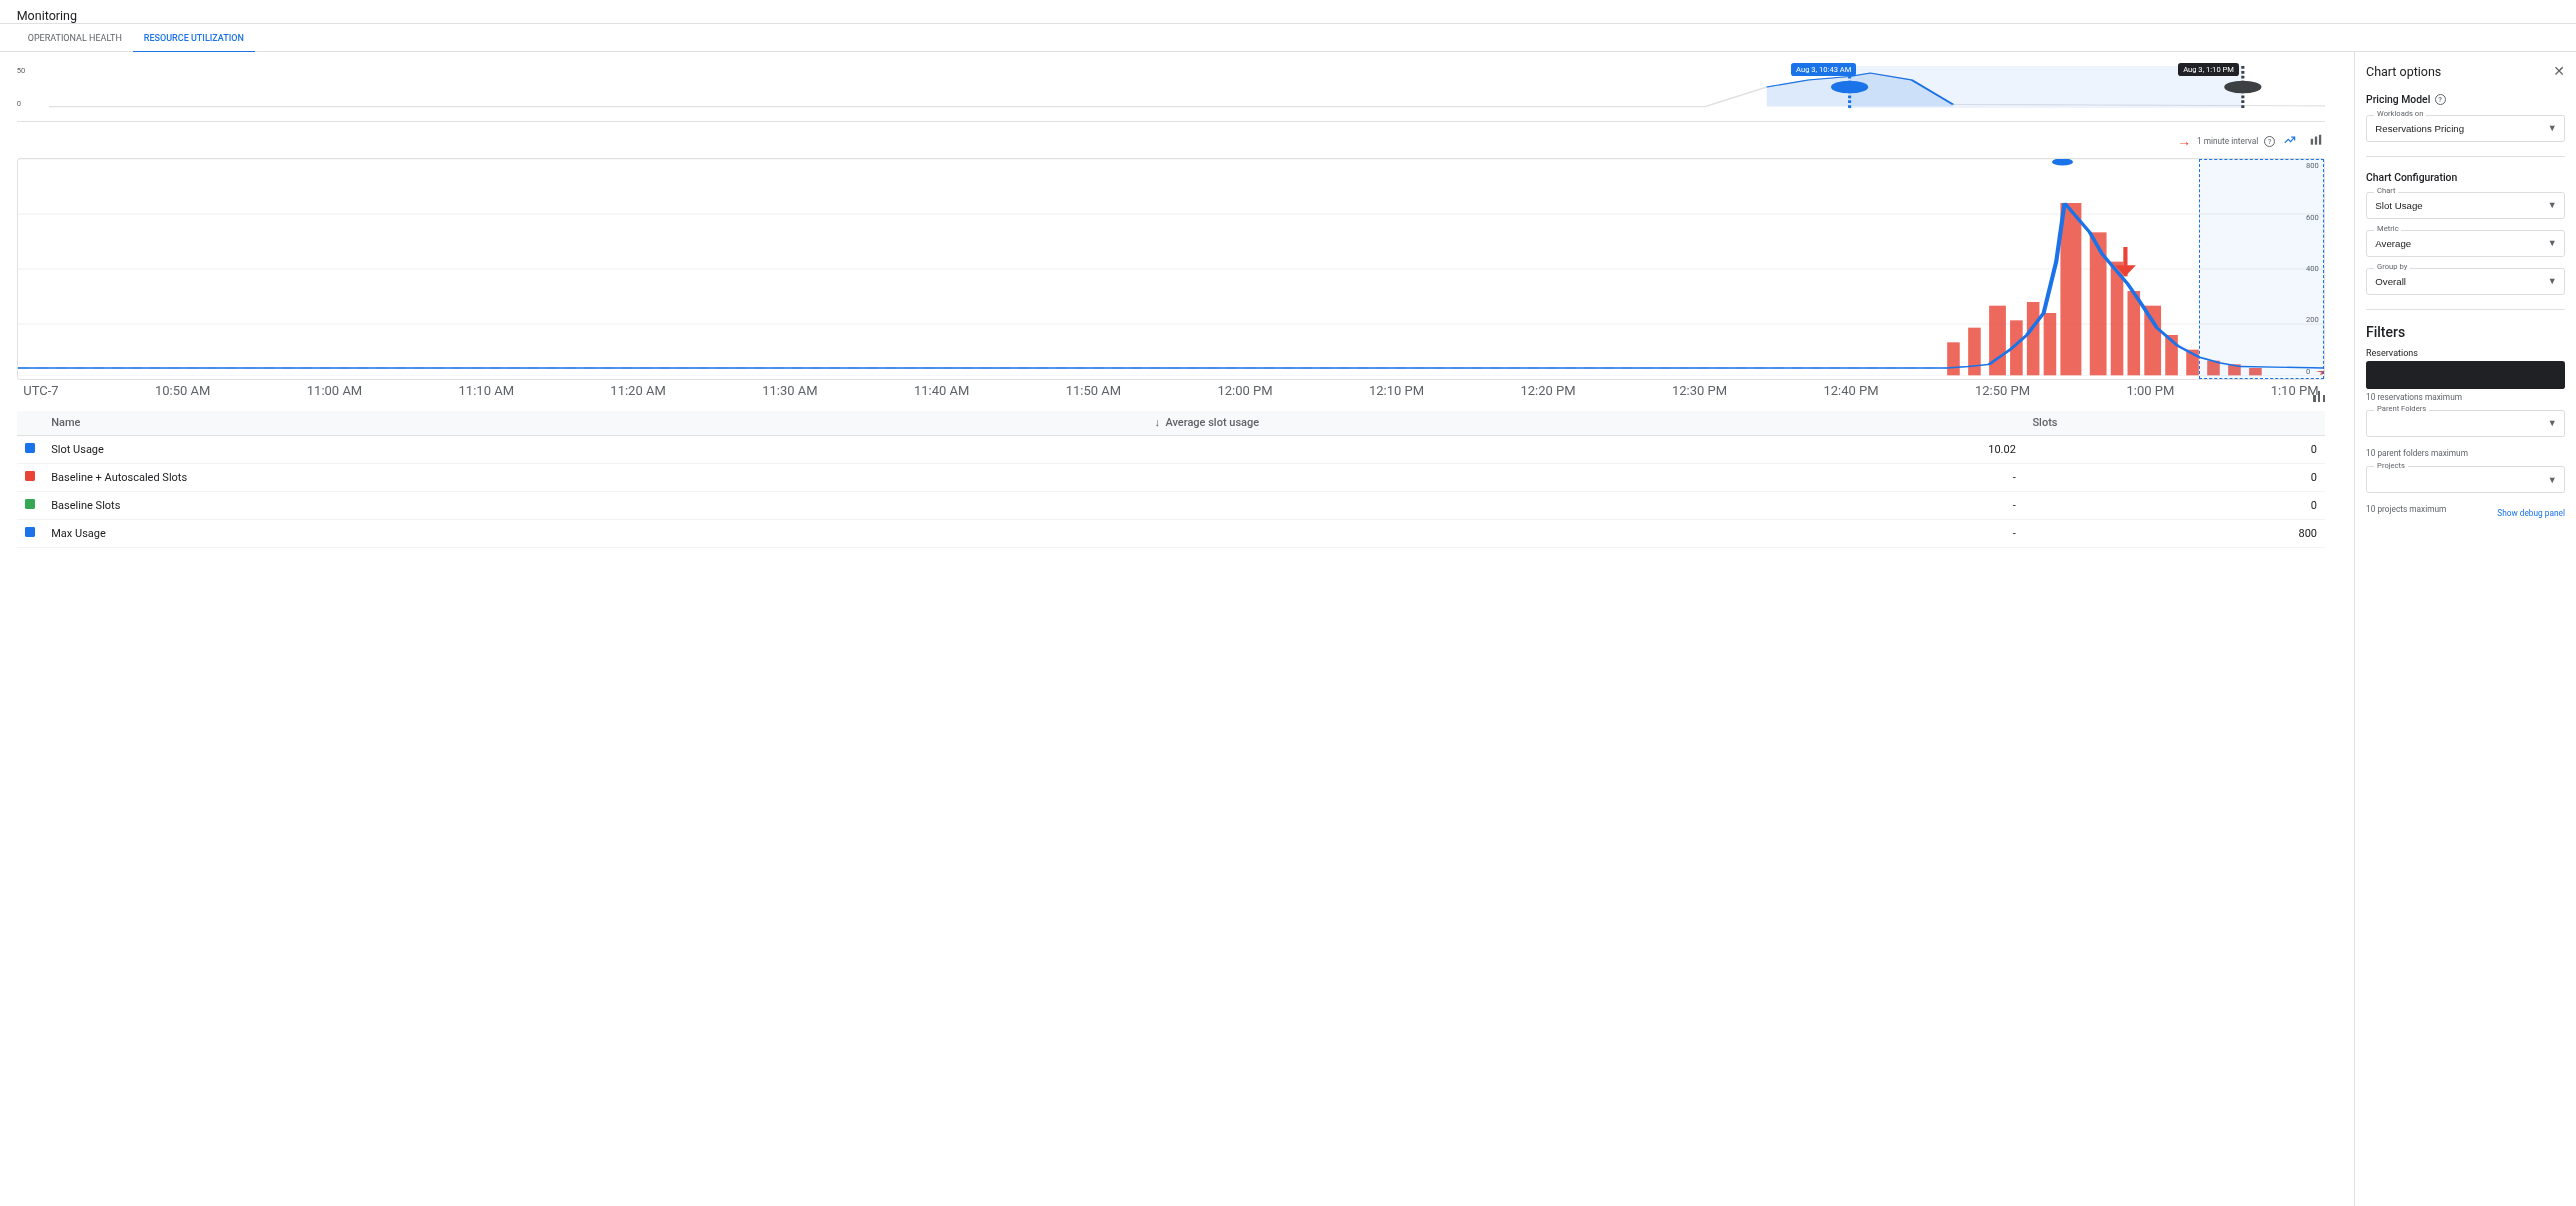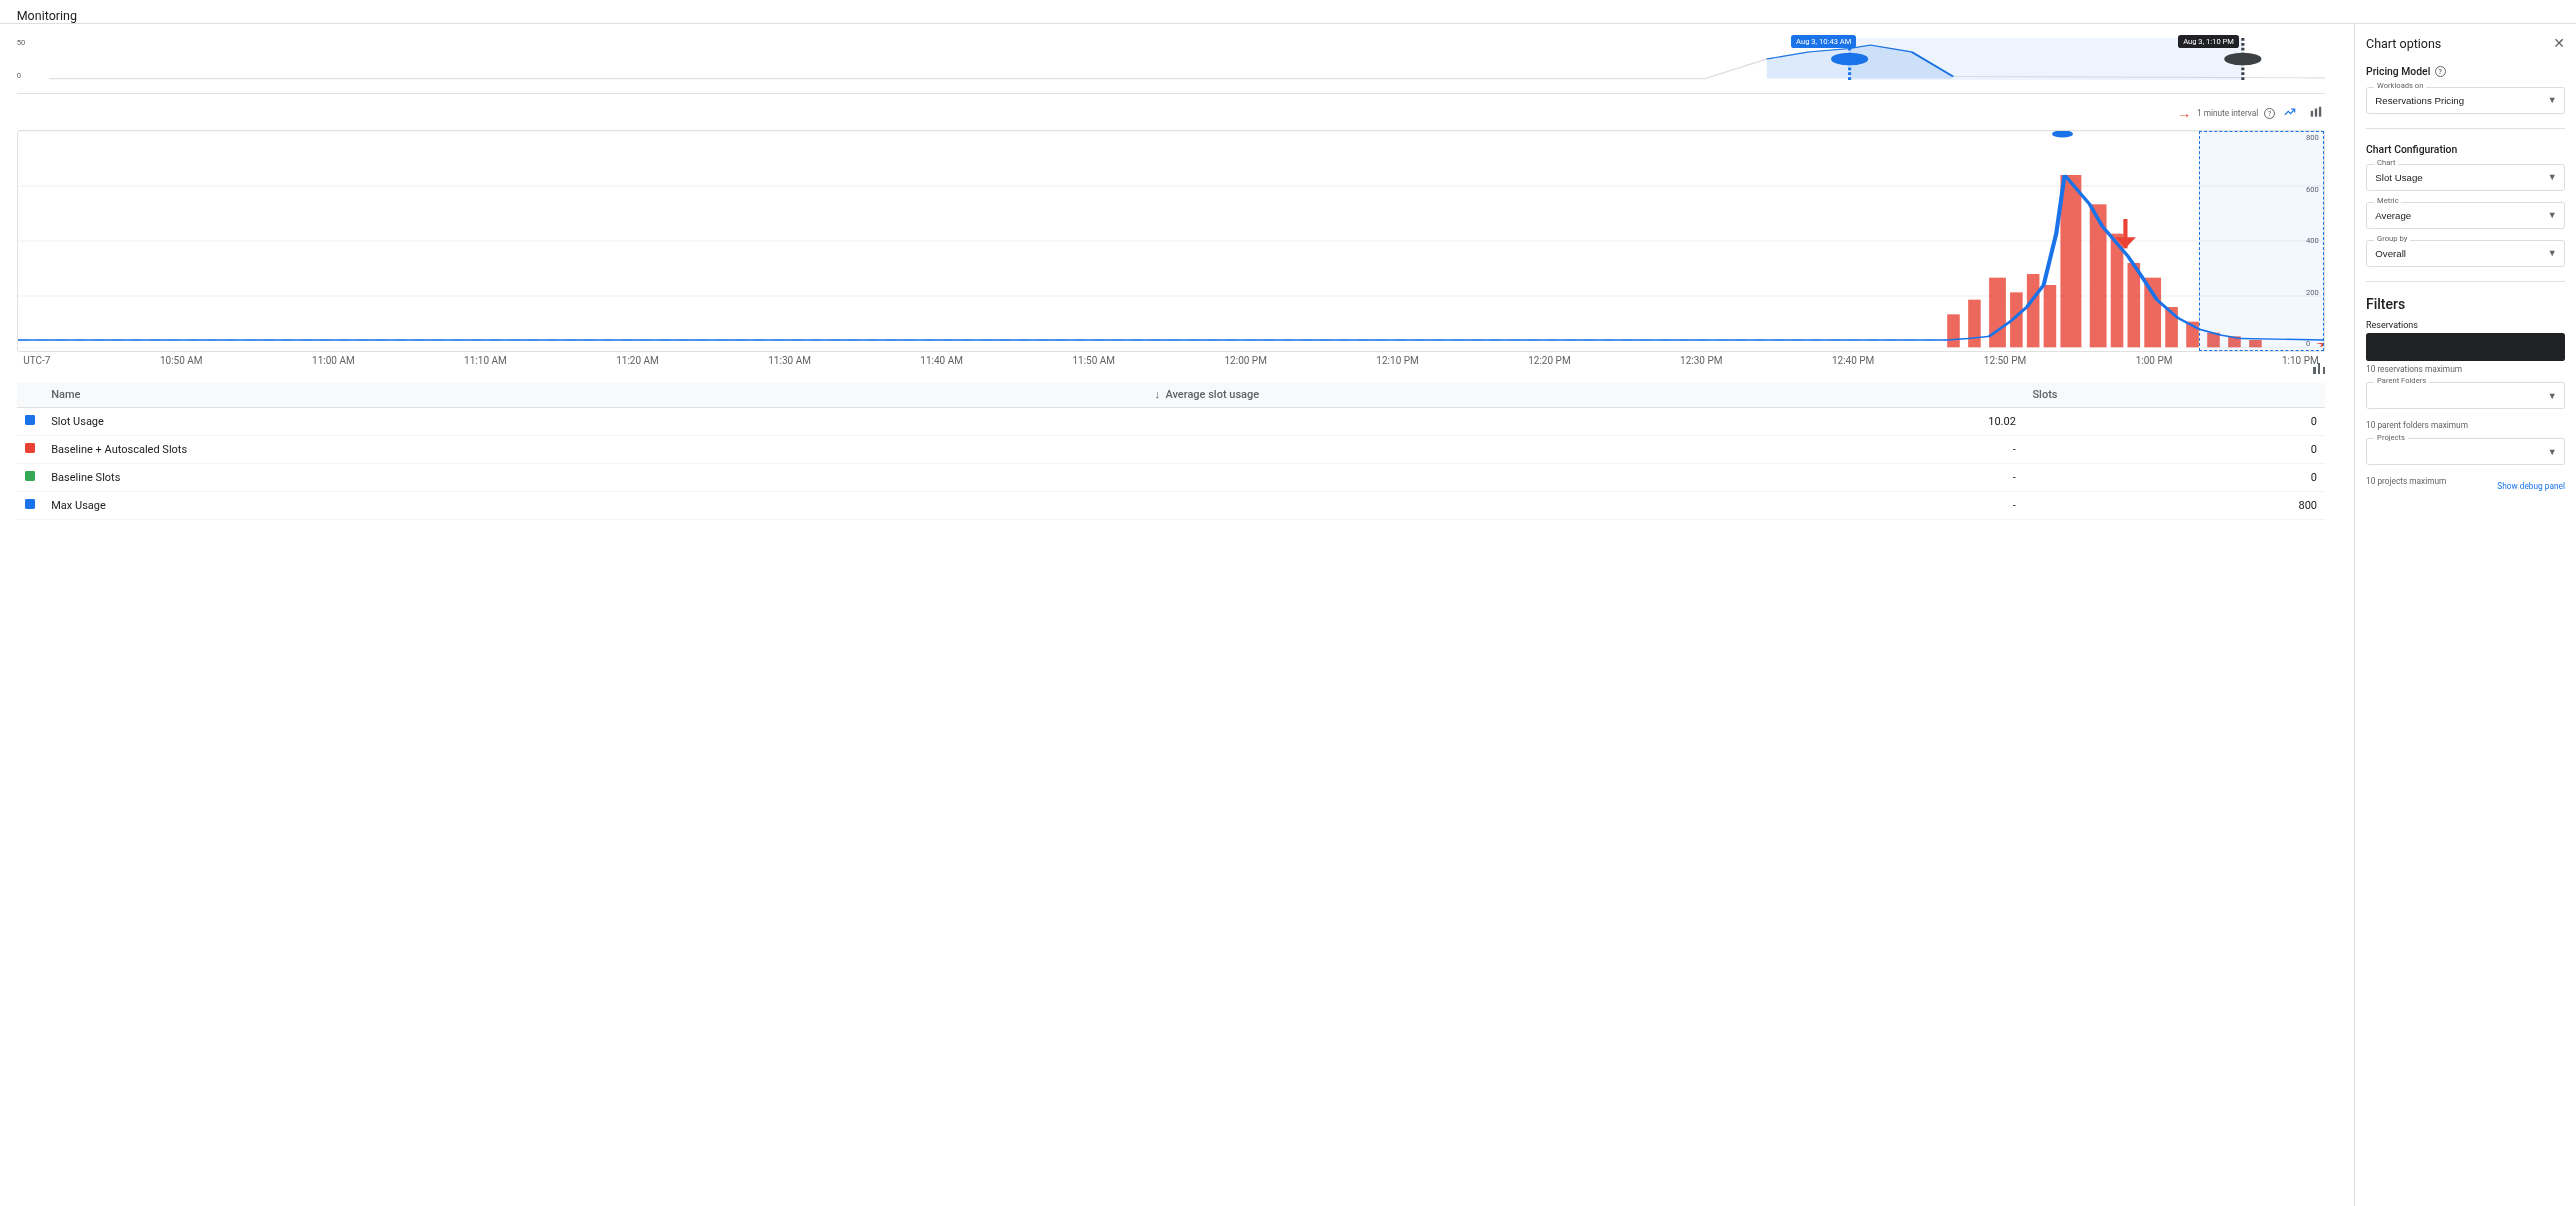--- a/index.html
+++ b/index.html
@@ -75,20 +75,24 @@
     ::-webkit-scrollbar-track { background: #f1f3f4; }
     ::-webkit-scrollbar-thumb { background: #c4c7cc; border-radius: 2.8px; }
   </style>
 </head>
 <body>
 
 <div class="app-container">
 
   <div class="page-title">Monitoring</div>
 
+  <div class="tabs">
+    <div class="tab">OPERATIONAL HEALTH</div>
+    <div class="tab active">RESOURCE UTILIZATION</div>
+  </div>
 
   <div class="main-content">
 
     <div class="chart-area">
 
       <div class="overview-timeline">
         <div class="overview-y-labels">
           <span>50</span>
           <span>0</span>
         </div>
@@ -201,21 +205,21 @@
 
           <polygon points="1005,160 1000,145 1010,145" fill="#ea4335"></polygon>
           <line x1="1005" y1="120" x2="1005" y2="160" stroke="#ea4335" stroke-width="2"></line>
 
           <text x="1095" y="295" font-size="12" fill="#ea4335">★</text>
 
           <circle cx="975" cy="4" r="5" fill="#1a73e8"></circle>
         </svg>
 
         
-        <div class="chart-x-labels" style="padding: 2.8px 5.6px 0; font-size:10px; color:#5f6368;">
+        <div class="chart-x-labels" style="padding: 2.8px 5.6px 0; font-size:13px; color:#5f6368;">
           <span>UTC-7</span>
           <span>10:50 AM</span>
           <span>11:00 AM</span>
           <span>11:10 AM</span>
           <span>11:20 AM</span>
           <span>11:30 AM</span>
           <span>11:40 AM</span>
           <span>11:50 AM</span>
           <span>12:00 PM</span>
           <span>12:10 PM</span>

